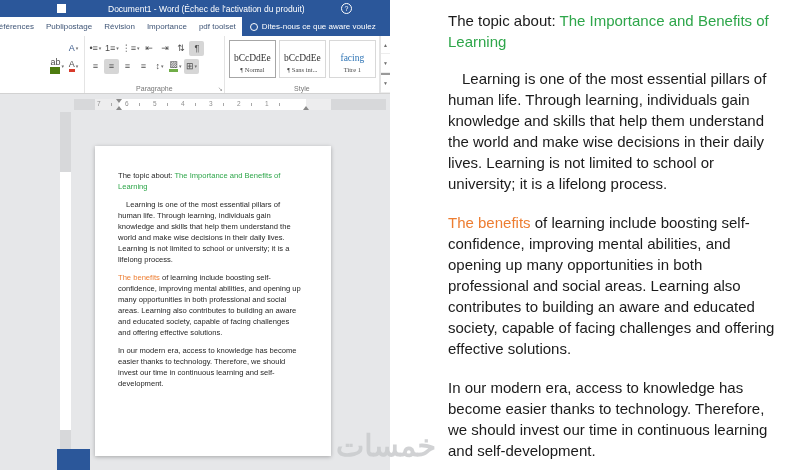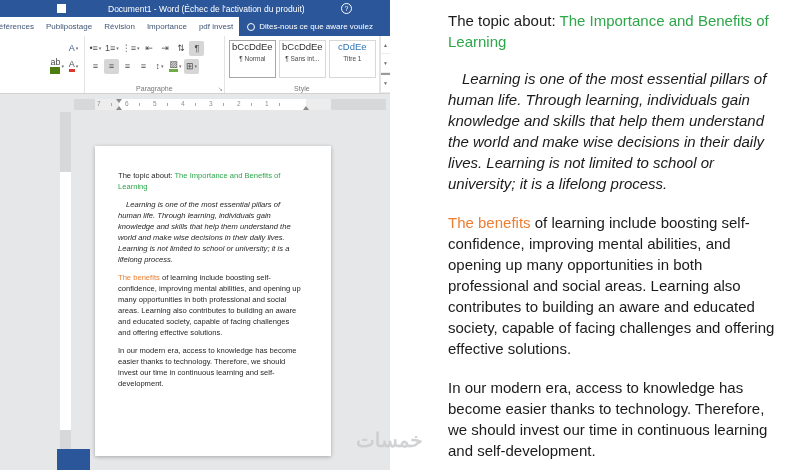--- a/index.html
+++ b/index.html
@@ -35,21 +35,21 @@
     font-size:9px;color:#4c4c4c;border-radius:2px;padding:0 1px;white-space:nowrap;}
   .icon-btn.active{background:#d6d6d6;}
   .icon-btn.blue{color:#3a5a8c;}
   .caret{font-size:5px;color:#707070;margin-left:1px;}
   .font-frag{width:92px;display:flex;flex-direction:column;align-items:flex-end;}
   .hl-yellow{border-bottom:7px solid #4d7c0f;line-height:9px;}
   .hl-red{border-bottom:3px solid #d83b2c;line-height:9px;}
   .hl-green{border-bottom:3px solid #70ad47;line-height:9px;}
   .para-group{width:152px;}
   .style-group{width:157px;display:flex;gap:3px;padding:4px 3px 12px 4px;}
-  .style-item{width:47px;height:38px;border:1px solid #d8d8d8;background:#fff;text-align:center;padding-top:0;overflow:hidden;}
+  .style-item{width:47px;height:38px;border:1px solid #d8d8d8;background:#fff;text-align:center;padding-top:12px;overflow:hidden;font-family:Liberation Serif, serif;}
   .style-item.selected{border-color:#a6a6a6;}
   .style-sample{font-size:9.5px;color:#2f2f2f;}
   .style-sample.h1{color:#2e74b5;}
   .style-name{font-size:6.5px;color:#4a4a4a;margin-top:3px;white-space:nowrap;}
   .gallery-scroll{width:11px;display:flex;flex-direction:column;border-left:1px solid #e4e4e4;}
   .gs-btn{flex:1;display:flex;align-items:center;justify-content:center;font-size:5px;color:#6e6e6e;
     border-bottom:1px solid #ededed;}
   .gs-btn.more{border-top:2px solid #9a9a9a;}
 
   
@@ -63,56 +63,56 @@
   .ind-bottom{left:42px;bottom:0;border-left:3px solid transparent;border-right:3px solid transparent;border-bottom:4px solid #8a8a8a;}
   .ind-right{left:229px;bottom:0;border-left:3px solid transparent;border-right:3px solid transparent;border-bottom:4px solid #8a8a8a;}
   .ruler-v{position:absolute;left:60px;top:112px;width:11px;height:358px;background:#d7d8da;}
   .ruler-v-band{position:absolute;left:0;top:60px;width:11px;height:258px;background:#fff;}
 
   
   .page{position:absolute;left:95px;top:146px;width:236px;height:310px;background:#fff;
     box-shadow:0 1px 4px rgba(0,0,0,0.28);padding:24px 28px 0 23px;font-size:7.6px;line-height:1.45;color:#262626;}
   .page .mini-p{margin-bottom:7px;}
   .page .head{margin-bottom:7px;}
-  .indent1{text-indent:8px;font-style:italic;}
+  .indent1{text-indent:8px;}
   .green{color:#2ea64a;}
   .orange{color:#ed7d31;}
 
   .bottom-tile{position:absolute;left:57px;top:449px;width:33px;height:21px;background:#2b579a;}
 
   
   .preview{position:absolute;left:390px;top:0;width:410px;height:470px;background:#fff;
     padding:10px 20px 0 58px;font-size:15px;line-height:1.4;color:#1b1b1b;overflow:hidden;}
   .preview .head{margin-bottom:16px;}
   .preview p{margin-bottom:18px;}
   .preview .indent1{text-indent:14px;}
 
   
-  .watermark{position:absolute;left:356px;top:428px;font-size:20px;color:#c9cbcd;opacity:.85;
+  .watermark{position:absolute;left:336px;top:428px;font-size:30px;color:#c9cbcd;opacity:.85;
     direction:rtl;font-weight:bold;pointer-events:none;}
 </style>
 </head>
 <body>
 
 <div class="stage">
 
   <div class="word">
 
     <div class="titlebar">
       <span class="qat-icon"></span>
       <span class="title-text">Document1 - Word (Échec de l'activation du produit)</span>
       <span class="help-icon">?</span>
     </div>
 
     <div class="tabrow">
       <span class="tab cropped">Références</span>
       <span class="tab">Publipostage</span>
       <span class="tab">Révision</span>
       <span class="tab">Importance</span>
-      <span class="tab">pdf invest</span>
+      <span class="tab">pdf toolset</span>
       <span class="tellme">
         <span class="bulb-icon"></span>
         <span>Dites-nous ce que aware voulez</span>
       </span>
     </div>
 
     <div class="ribbon">
 
       <div class="rgroup font-frag">
         <div class="rowicons">
@@ -177,21 +177,21 @@
       <div class="rgroup style-group">
         <div class="style-item selected">
           <div class="style-sample">bCcDdEe</div>
           <div class="style-name">¶ Normal</div>
         </div>
         <div class="style-item">
           <div class="style-sample">bCcDdEe</div>
           <div class="style-name">¶ Sans int...</div>
         </div>
         <div class="style-item">
-          <div class="style-sample h1">cDdEe</div>
+          <div class="style-sample h1">facing</div>
           <div class="style-name">Titre 1</div>
         </div>
         <span class="group-label">Style</span>
       </div>
 
       <div class="gallery-scroll">
         <span class="gs-btn">▲</span>
         <span class="gs-btn">▼</span>
         <span class="gs-btn more">▼</span>
       </div>

